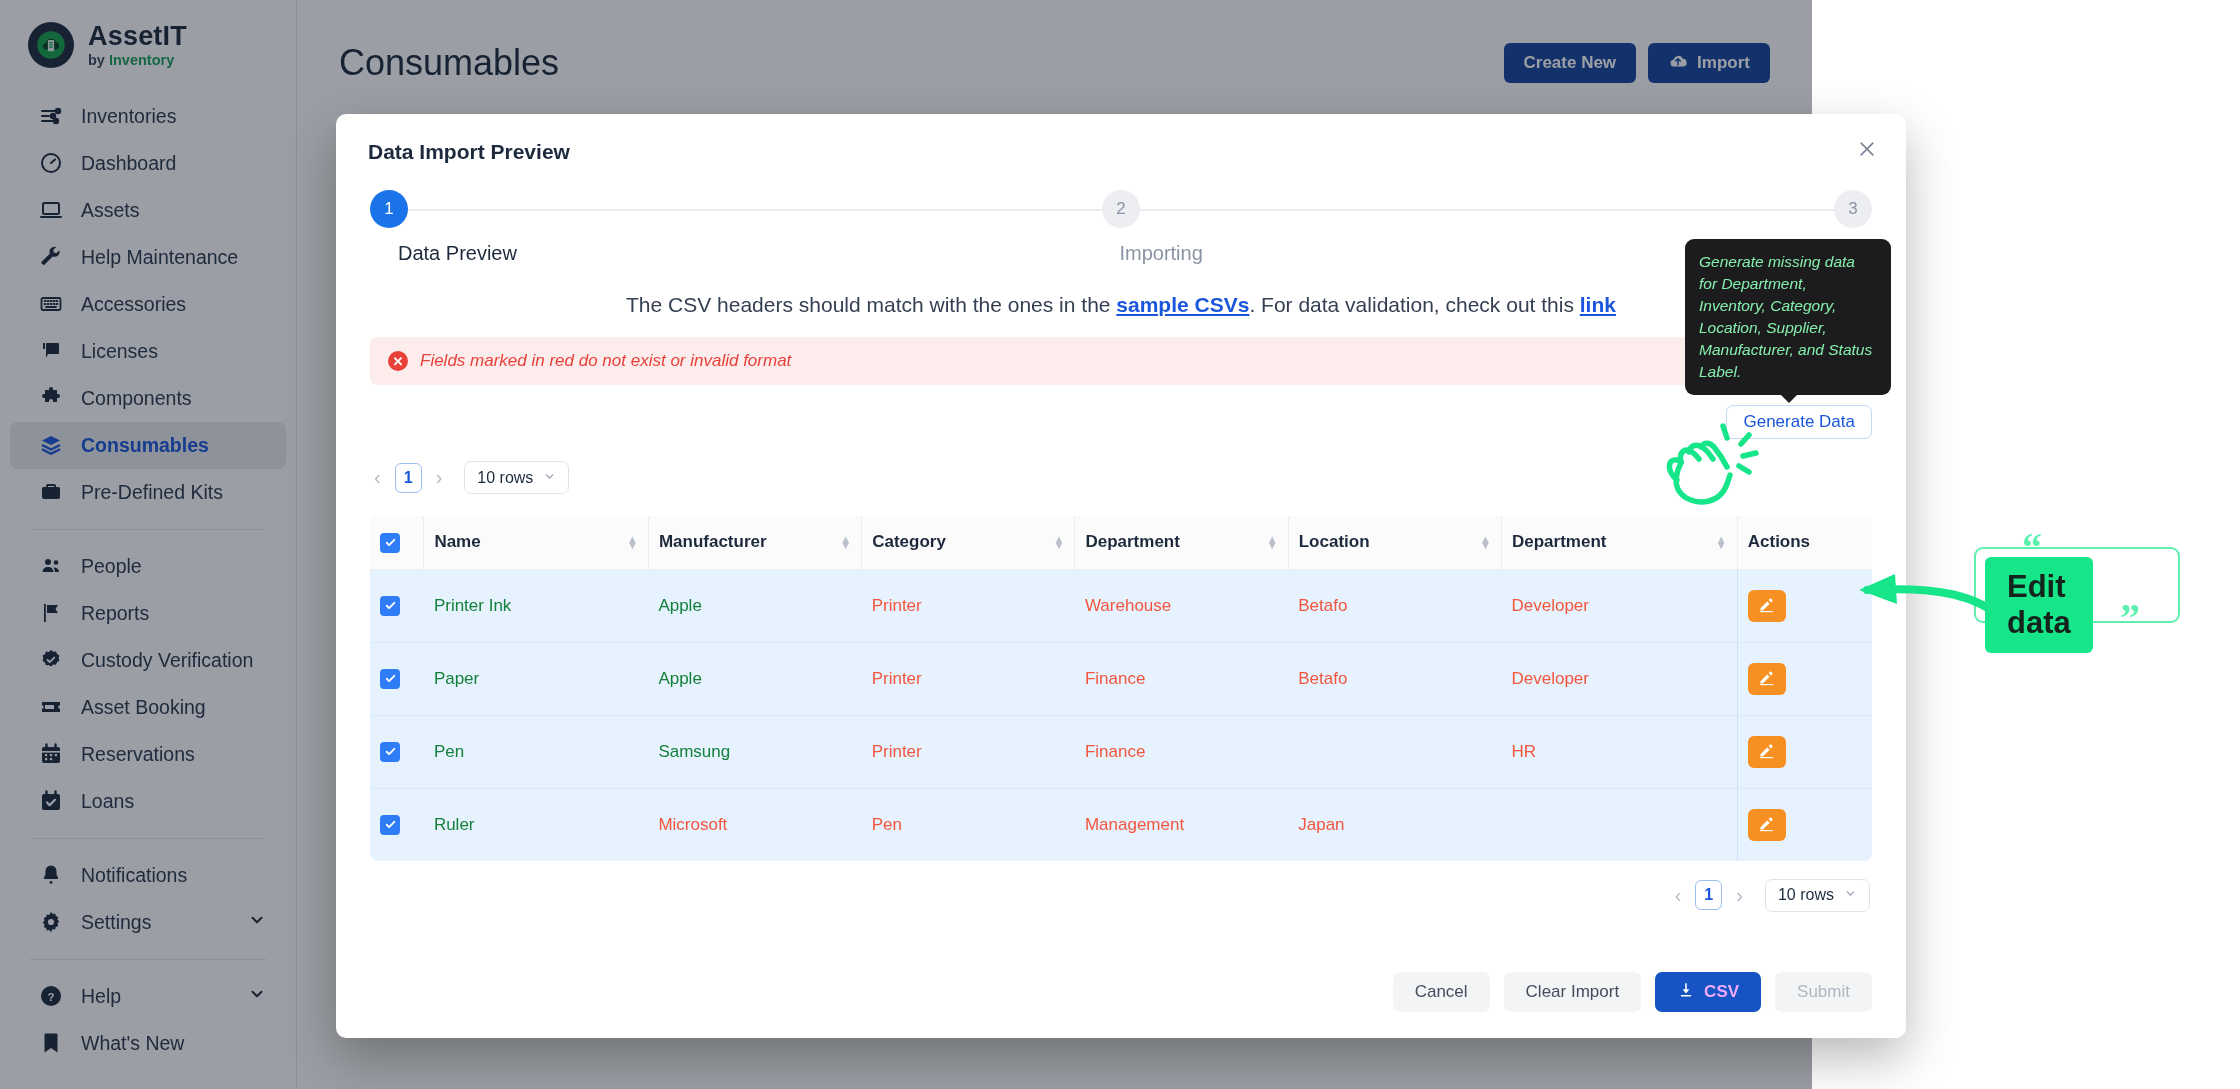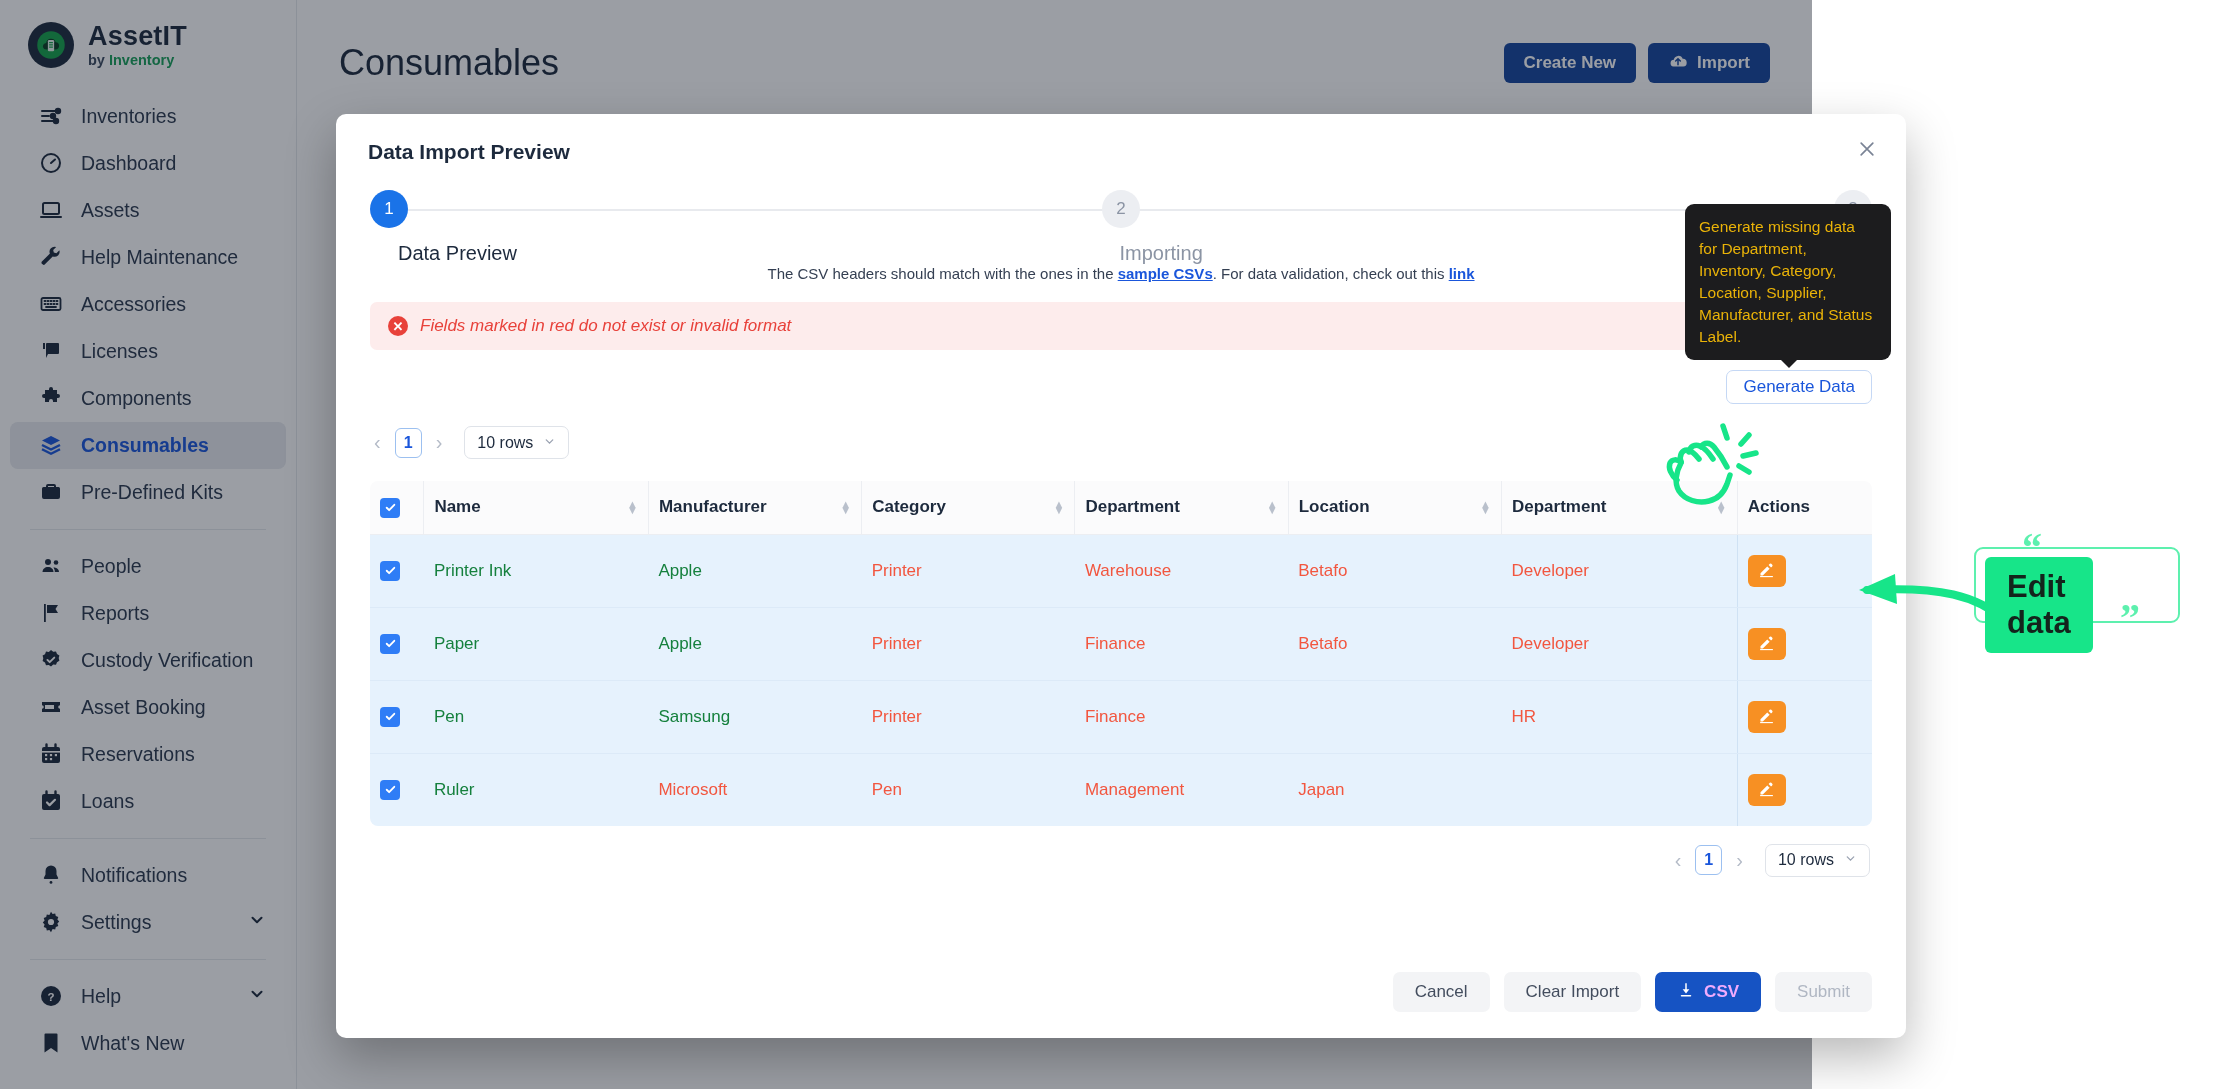--- a/index.html
+++ b/index.html
@@ -98,21 +98,21 @@
   .step-dot {
     width: 38px; height: 38px; border-radius: 50%; background: #eceef2; color: #8b94a4;
     display: flex; align-items: center; justify-content: center; font-size: 17px;
     position: relative; z-index: 2;
   }
   .step-dot.active { background: #1a73e8; color: #fff; }
   .step-labels { display: flex; justify-content: space-between; margin: 14px 34px 0 34px; }
   .step-lbl { font-size: 20px; color: #8b94a4; margin-left: 28px; }
   .step-lbl.active { color: #1d2a3d; }
 
-  .hint { text-align: center; font-size: 15px; color: #343f52; }
+  .hint { text-align: center; font-size: 21px; color: #343f52; margin-top: 28px; }
   .hint a { color: #1a56db; font-weight: bold; text-decoration: underline; }
 
   .alert {
     margin: 20px 34px 0 34px; background: #fdecec; border-radius: 7px;
     padding: 14px 18px; display: flex; align-items: center; gap: 12px;
   }
   .alert-icon {
     width: 20px; height: 20px; border-radius: 50%; background: #e8413a; color: #fff;
     display: flex; align-items: center; justify-content: center; font-size: 13px; flex: 0 0 20px;
     font-weight: bold;
@@ -120,22 +120,22 @@
   .alert-text { color: #e8413a; font-style: italic; font-size: 17px; }
 
   .gen-row { display: flex; justify-content: flex-end; padding: 20px 34px 0 34px; position: relative; }
   .gen-btn {
     border: 1px solid #c5d8f5; background: #fff; color: #1a56db; border-radius: 7px;
     font-size: 17px; padding: 0 16px; height: 34px; display: flex; align-items: center;
     cursor: pointer; font-family: "Liberation Sans", sans-serif;
   }
   .tooltip {
     position: absolute; right: 15px; bottom: 44px; width: 206px;
-    background: #1c1c1e; color: #eab308; border-radius: 9px; padding: 12px 14px;
-    font-size: 15.5px; line-height: 1.42; z-index: 40;
+    background: #1c1c1e; color: #86efac; border-radius: 9px; padding: 12px 14px;
+    font-size: 15.5px; line-height: 1.42; z-index: 40; font-style: italic;
   }
   .tooltip:after {
     content: ""; position: absolute; left: 50%; bottom: -8px; margin-left: -8px;
     border-left: 9px solid transparent; border-right: 9px solid transparent;
     border-top: 9px solid #1c1c1e;
   }
 
   .pager-top { display: flex; align-items: center; gap: 10px; padding: 22px 34px 0 34px; }
   .pg-btn {
     min-width: 27px; height: 30px; border: 1px solid #9cc0f0; border-radius: 6px;

